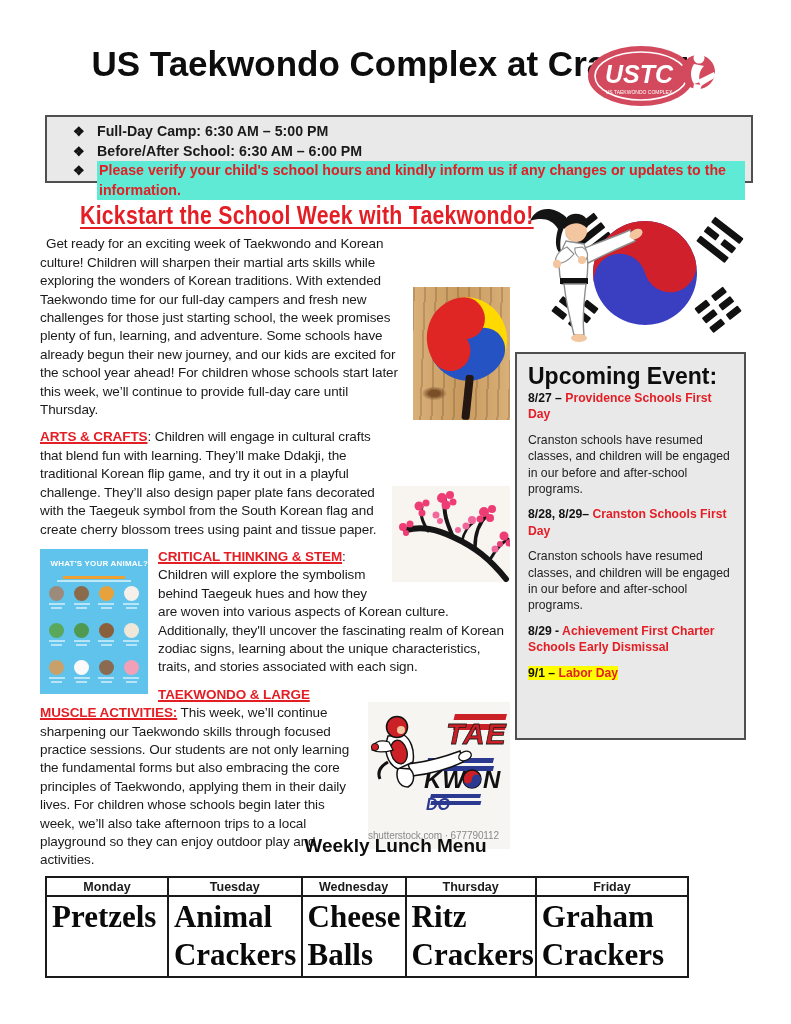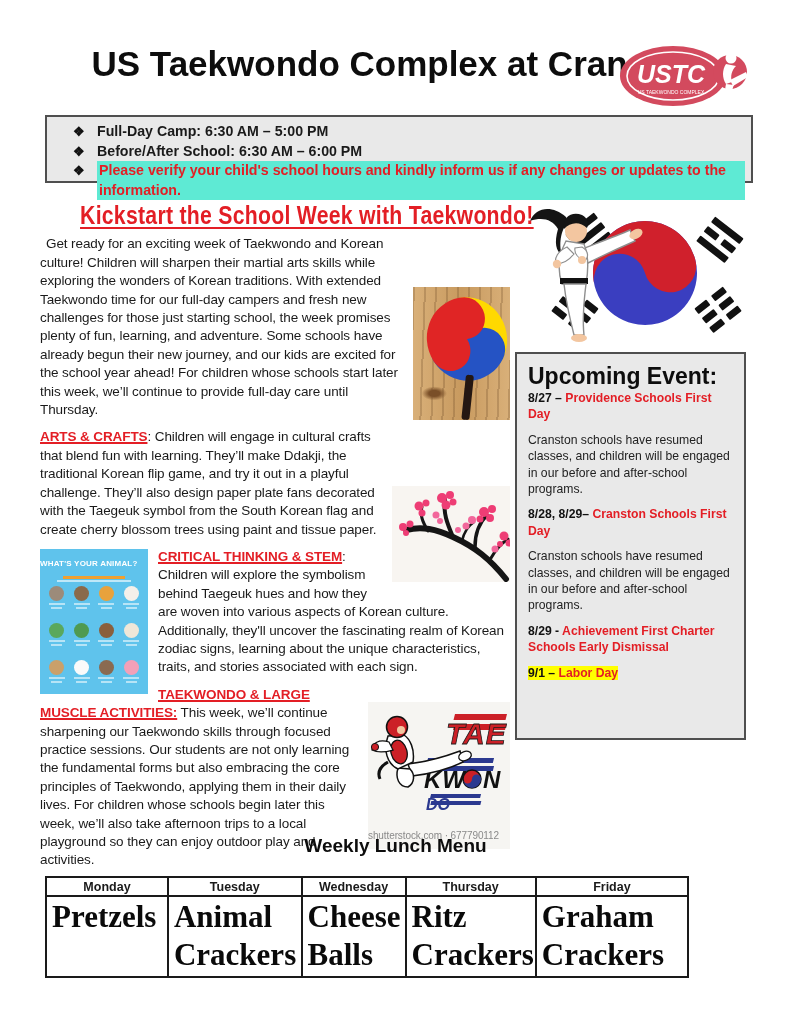--- a/index.html
+++ b/index.html
@@ -5,21 +5,21 @@
   * { margin:0; padding:0; box-sizing:border-box; }
   body { background:#888; }
   .page{ position:relative; width:791px; height:1024px; background:#fff; margin:0 auto;
          font-family:"Liberation Sans", sans-serif; color:#1a1a1a; overflow:hidden; }
 
   
   .hdr-title{ position:absolute; left:0; top:44px; width:745px; text-align:center;
               font-size:35px; font-weight:bold; color:#0d0d0d;margin-left:24px; }
   .hdr-sub{ position:absolute; left:0; top:84px; width:745px; text-align:center;
             font-size:19.5px; color:#0d0d0d; }
-  .logo{ position:absolute; left:618px; top:42px; width:134px; height:70px; }
+  .logo{ position:absolute; left:586px; top:42px; width:134px; height:70px; }
 
   
   .sched{ position:absolute; left:45px; top:115px; width:708px; height:68px;
           background:#e9e9e9; border:2px solid #4f4f4f; padding:5px 6px 0 26px;
           font-size:14.2px; font-weight:bold; line-height:19.5px; }
   .srow{ display:flex; align-items:baseline; }
   .sbul{ width:24px; color:#111; font-size:13px; flex:none; }
   .alert-text{ color:#e31e25; background:#5eead4; padding:0 2px; }
 
   
@@ -35,21 +35,21 @@
 
   .fan-float{ float:right; width:97px; height:133px; margin:52px 0 8px 10px;
               background-color:#d3a871; position:relative;
               background-image:
                 radial-gradient(ellipse 18px 10px at 22% 80%, #7a4f28 0 30%, rgba(0,0,0,0) 70%),
                 radial-gradient(ellipse 14px 8px at 82% 28%, #8a5a30 0 30%, rgba(0,0,0,0) 70%),
                 repeating-linear-gradient(92deg, rgba(101,67,33,.25) 0 2px, rgba(0,0,0,0) 2px 11px),
                 linear-gradient(90deg,#d9b079,#c89a5f 50%,#d9b079); }
   .cherry-float{ float:right; width:118px; height:96px; margin:58px 0 8px 8px; }
   .zodiac-float{ float:left; width:108px; height:145px; margin:1px 10px 4px 0;
-                 background:#5fc3ec; overflow:hidden; text-align:left; }
+                 background:#5fc3ec; overflow:hidden; text-align:right; }
   .tkd-float{ float:right; width:142px; margin:16px 0 4px 8px; text-align:left; background:#f6f5f2; }
 
   
   .ztitle{ color:#fff; font-weight:bold; font-size:8px; letter-spacing:.2px; margin-top:6px; }
   .zsub{ width:62px; height:3px; background:#f0a030; margin:3px auto 1px; }
   .zsub2{ width:74px; height:2px; background:#bfe8f8; margin:0 auto 4px; }
   .zgrid{ display:grid; grid-template-columns:repeat(4,1fr); gap:2px 1px; padding:0 5px; }
   .zcell{ height:35px; display:flex; flex-direction:column; align-items:center; }
   .zface{ width:15px; height:15px; border-radius:50%; }
   .zl{ width:16px; height:2px; background:rgba(255,255,255,.55); margin-top:2px; }

